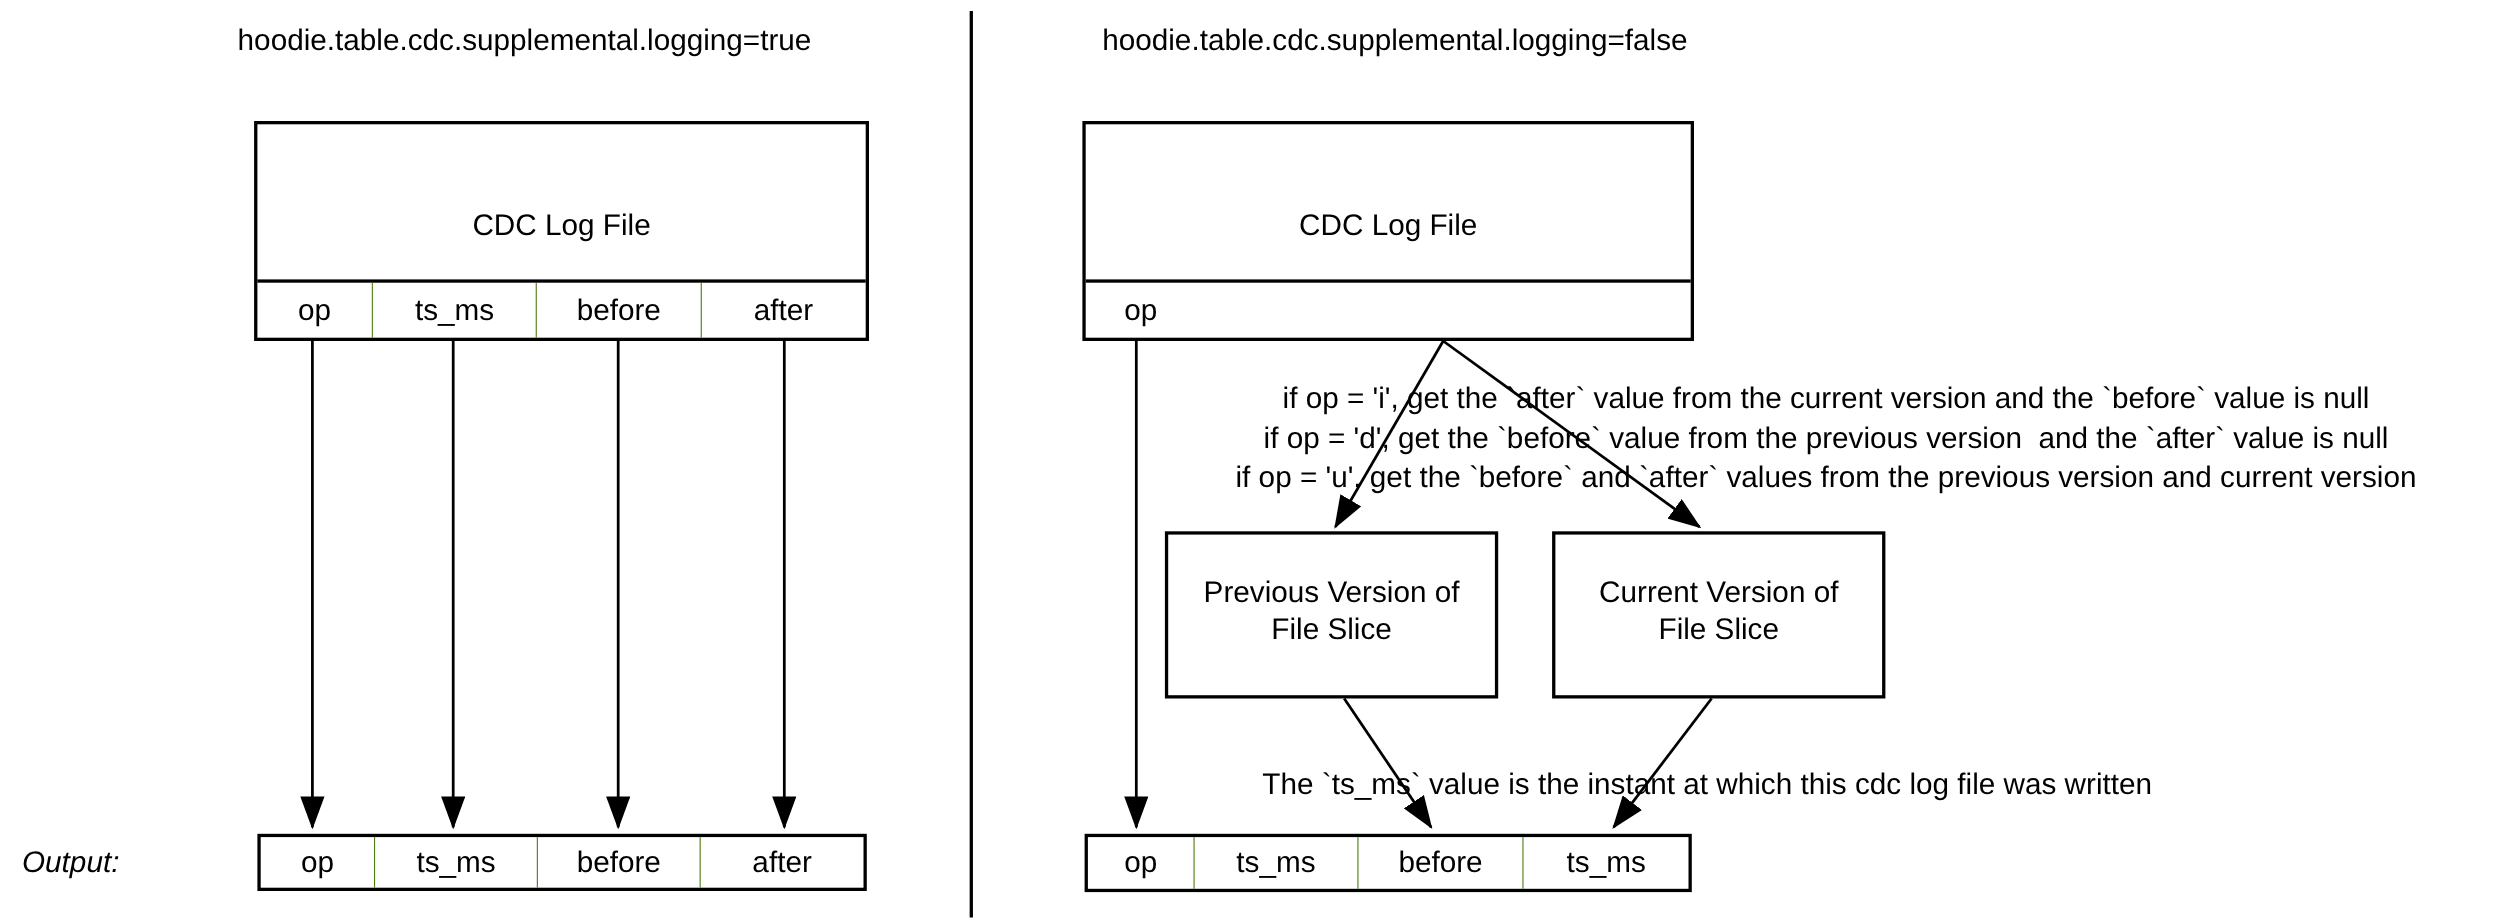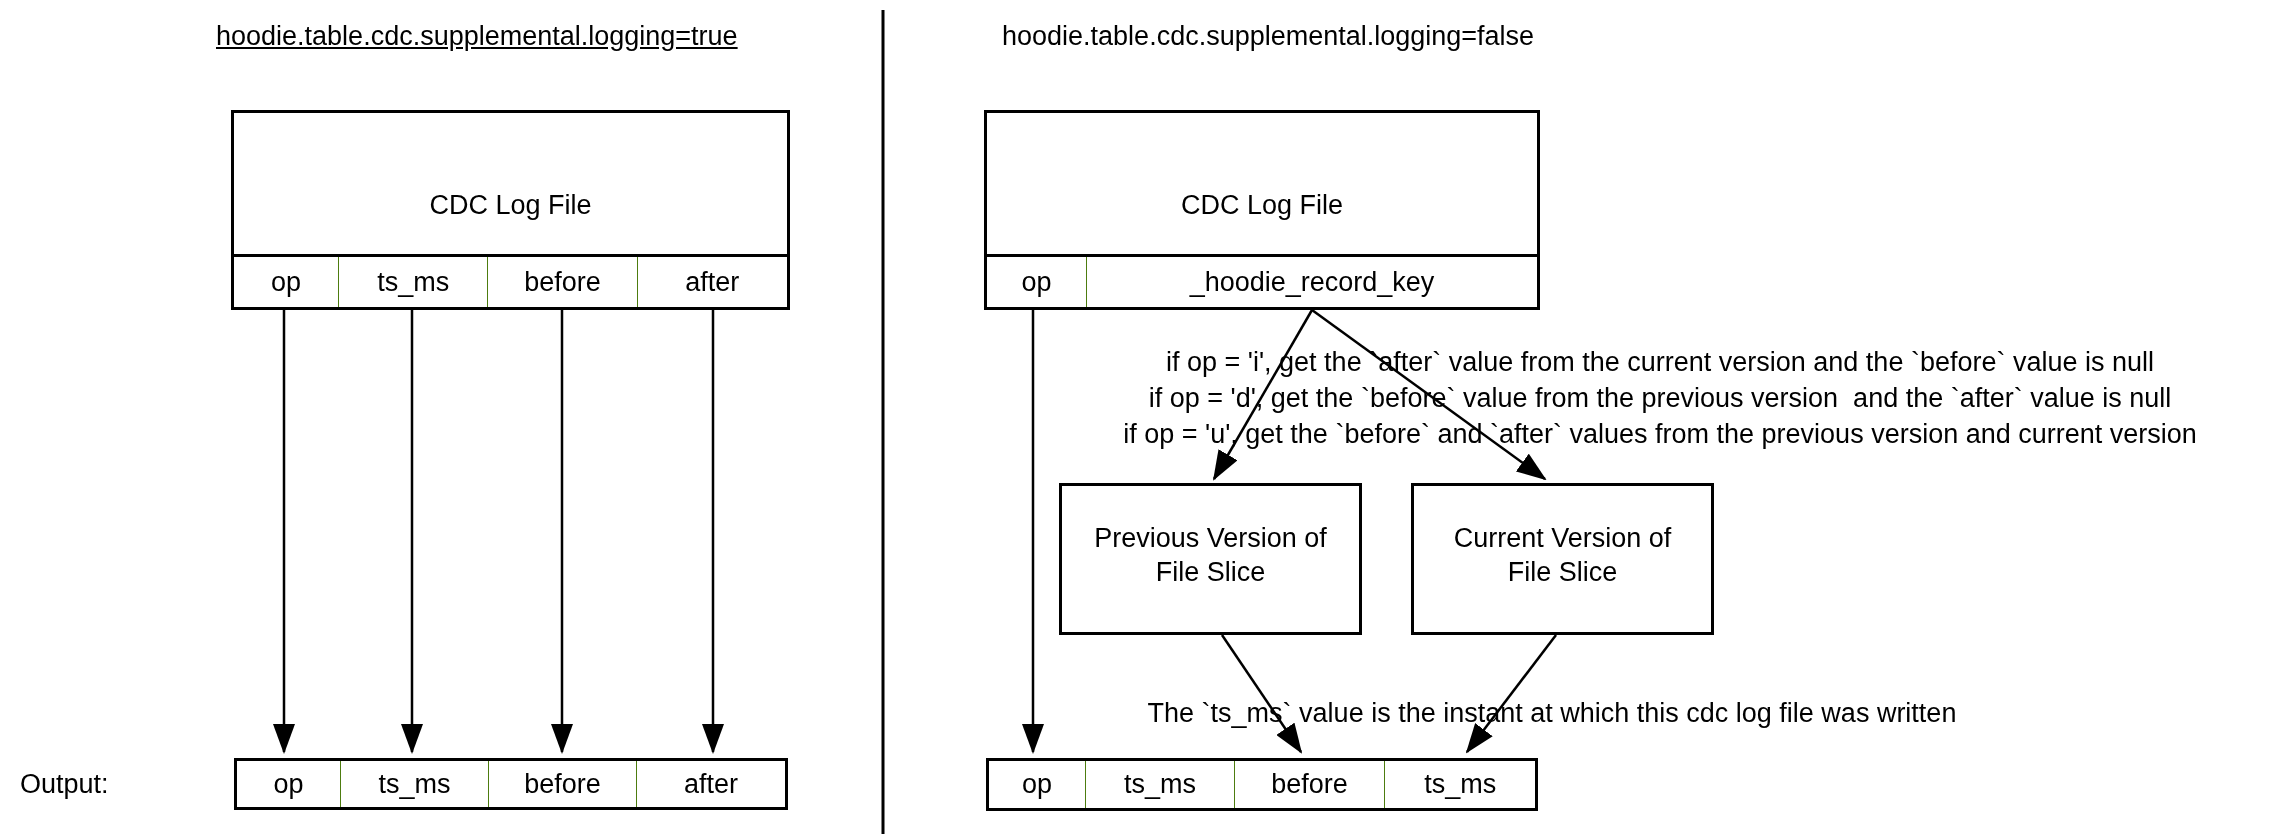--- a/index.html
+++ b/index.html
@@ -102,48 +102,47 @@
     height: 836px;
     z-index: 3;
     pointer-events: none;
   }
 </style>
 </head>
 <body>
 
 <div id="canvas">
 
-  <div class="abs title" style="left:216px; top:22px;text-decoration:underline;">hoodie.table.cdc.supplemental.logging=true</div>
+  <div class="abs title" style="left:216px; top:22px;">hoodie.table.cdc.supplemental.logging=true</div>
 
   <div class="abs logbox" style="left:231px; top:110px; width:559px; height:200px;">
     <div class="logbox-header">CDC Log File</div>
     <div class="logbox-row">
       <div class="cell" style="width:19%">op</div>
       <div class="cell" style="width:27%">ts_ms</div>
       <div class="cell" style="width:27%">before</div>
       <div class="cell" style="width:27%">after</div>
     </div>
   </div>
 
-  <div class="abs output-label" style="left:20px; top:770px;">Output:</div>
+  <div class="abs output-label" style="left:20px; top:770px;font-style:italic;">Output:</div>
 
   <div class="abs outrow" style="left:234px; top:758px; width:554px; height:52px;">
     <div class="cell" style="width:19%">op</div>
     <div class="cell" style="width:27%">ts_ms</div>
     <div class="cell" style="width:27%">before</div>
     <div class="cell" style="width:27%">after</div>
   </div>
 
   <div class="abs title" style="left:978px; top:22px;margin-left:24px;">hoodie.table.cdc.supplemental.logging=false</div>
 
   <div class="abs logbox" style="left:984px; top:110px; width:556px; height:200px;">
     <div class="logbox-header">CDC Log File</div>
     <div class="logbox-row">
       <div class="cell" style="width:18.2%">op</div>
-      <div class="cell" style="width:81.8%">_hoodie_record_key</div>
     </div>
   </div>
 
   <div class="abs rules" style="left:1040px; top:344px; width:1240px;">
     <div class="rule-line">if op = 'i', get the `after` value from the current version and the `before` value is null</div>
     <div class="rule-line">if op = 'd', get the `before` value from the previous version  and the `after` value is null</div>
     <div class="rule-line">if op = 'u', get the `before` and `after` values from the previous version and current version</div>
   </div>
 
   <div class="abs vbox" style="left:1059px; top:483px; width:303px; height:152px;">

